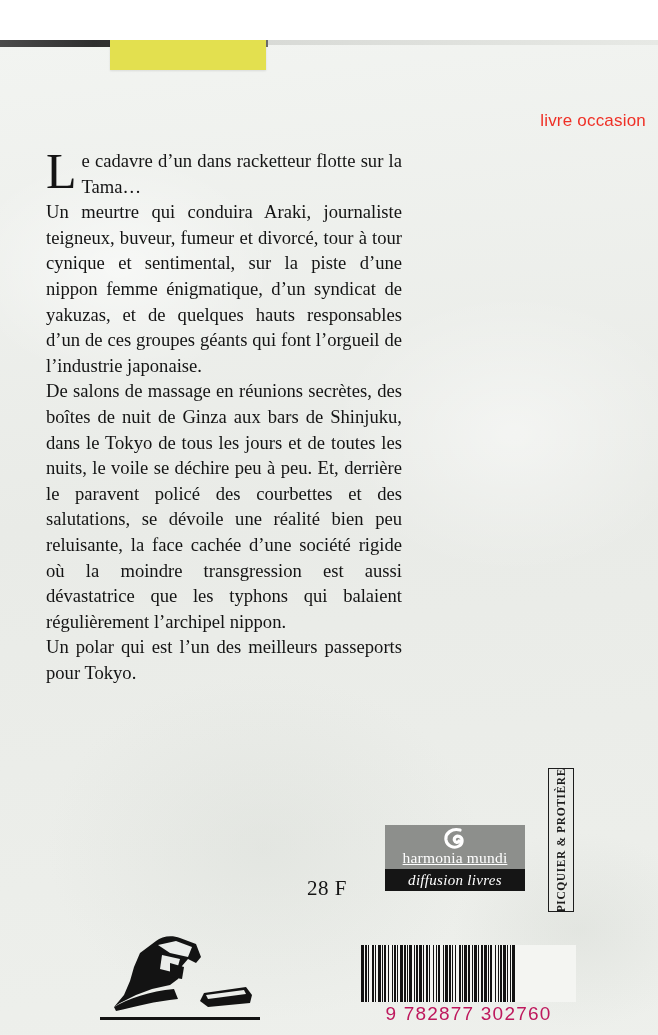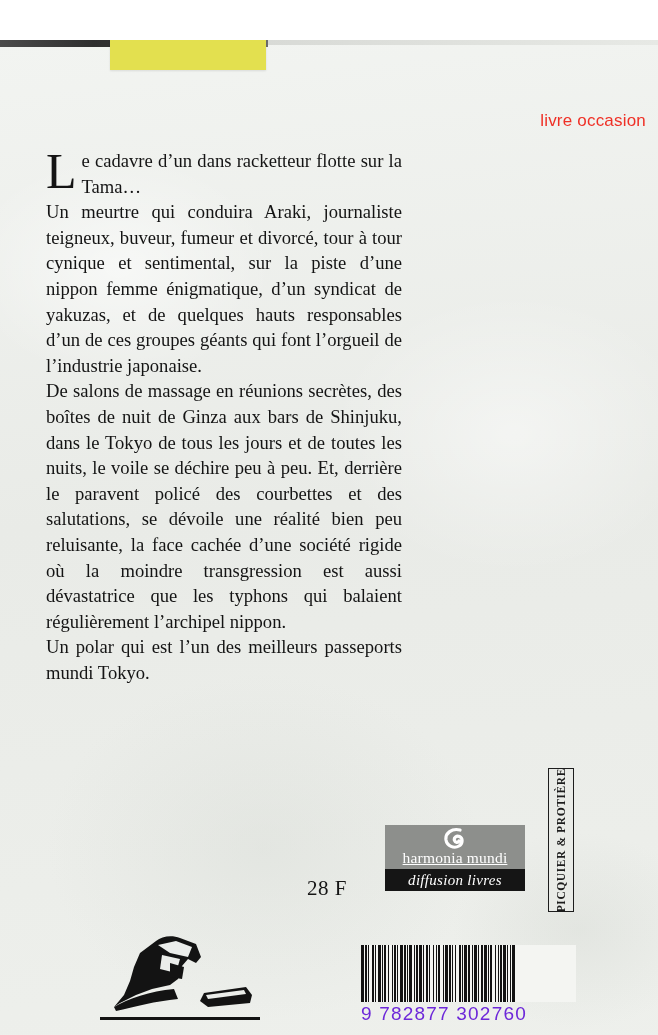--- a/index.html
+++ b/index.html
@@ -214,23 +214,23 @@
     background: #f4f5f2;
   }
   .barcode-bars i {
     display: block;
     background: #121212;
   }
   .barcode-digits {
     font-family: "Liberation Sans", sans-serif;
     font-size: 19px;
     letter-spacing: 1.2px;
-    color: #6d28d9;
+    color: #be185d;
     margin-top: 1px;
-    text-align: left;
+    text-align: center;
     white-space: nowrap;
   }
 </style>
 </head>
 <body>
 
 <div class="cover">
 
   <div class="paper-texture"></div>
 
@@ -238,21 +238,21 @@
   <div class="top-scan-strip-right"></div>
 
   <div class="sticker"></div>
 
   <div class="watermark">livre occasion</div>
 
   <div class="blurb">
     <p class="dropcap-para">Le cadavre d’un dans racketteur flotte sur la Tama…</p>
     <p>Un meurtre qui conduira Araki, journaliste teigneux, buveur, fumeur et divorcé, tour à tour cynique et sentimental, sur la piste d’une nippon femme énigmatique, d’un syndicat de yakuzas, et de quelques hauts responsables d’un de ces groupes géants qui font l’orgueil de l’industrie japonaise.</p>
     <p>De salons de massage en réunions secrètes, des boîtes de nuit de Ginza aux bars de Shinjuku, dans le Tokyo de tous les jours et de toutes les nuits, le voile se déchire peu à peu. Et, derrière le paravent policé des courbettes et des salutations, se dévoile une réalité bien peu reluisante, la face cachée d’une société rigide où la moindre transgression est aussi dévastatrice que les typhons qui balaient régulièrement l’archipel nippon.</p>
-    <p>Un polar qui est l’un des meilleurs passeports mundi Tokyo.</p>
+    <p>Un polar qui est l’un des meilleurs passeports pour Tokyo.</p>
   </div>
 
   <div class="price">28 F</div>
 
   <div class="hm-logo">
     <div class="hm-top">
       <svg class="hm-spiral" width="30" height="26" viewBox="0 0 30 26">
         <path d="M20 3 C12 1 5 6 6 13 C7 19 14 22 19 19 C23 16.5 23 11 19.5 9.5
                  C16.5 8.2 13.5 10.5 14.5 13.5 C15.2 15.6 18 16 19 14" fill="none" stroke="#ffffff" stroke-width="3.2" stroke-linecap="round"></path>
       </svg>

